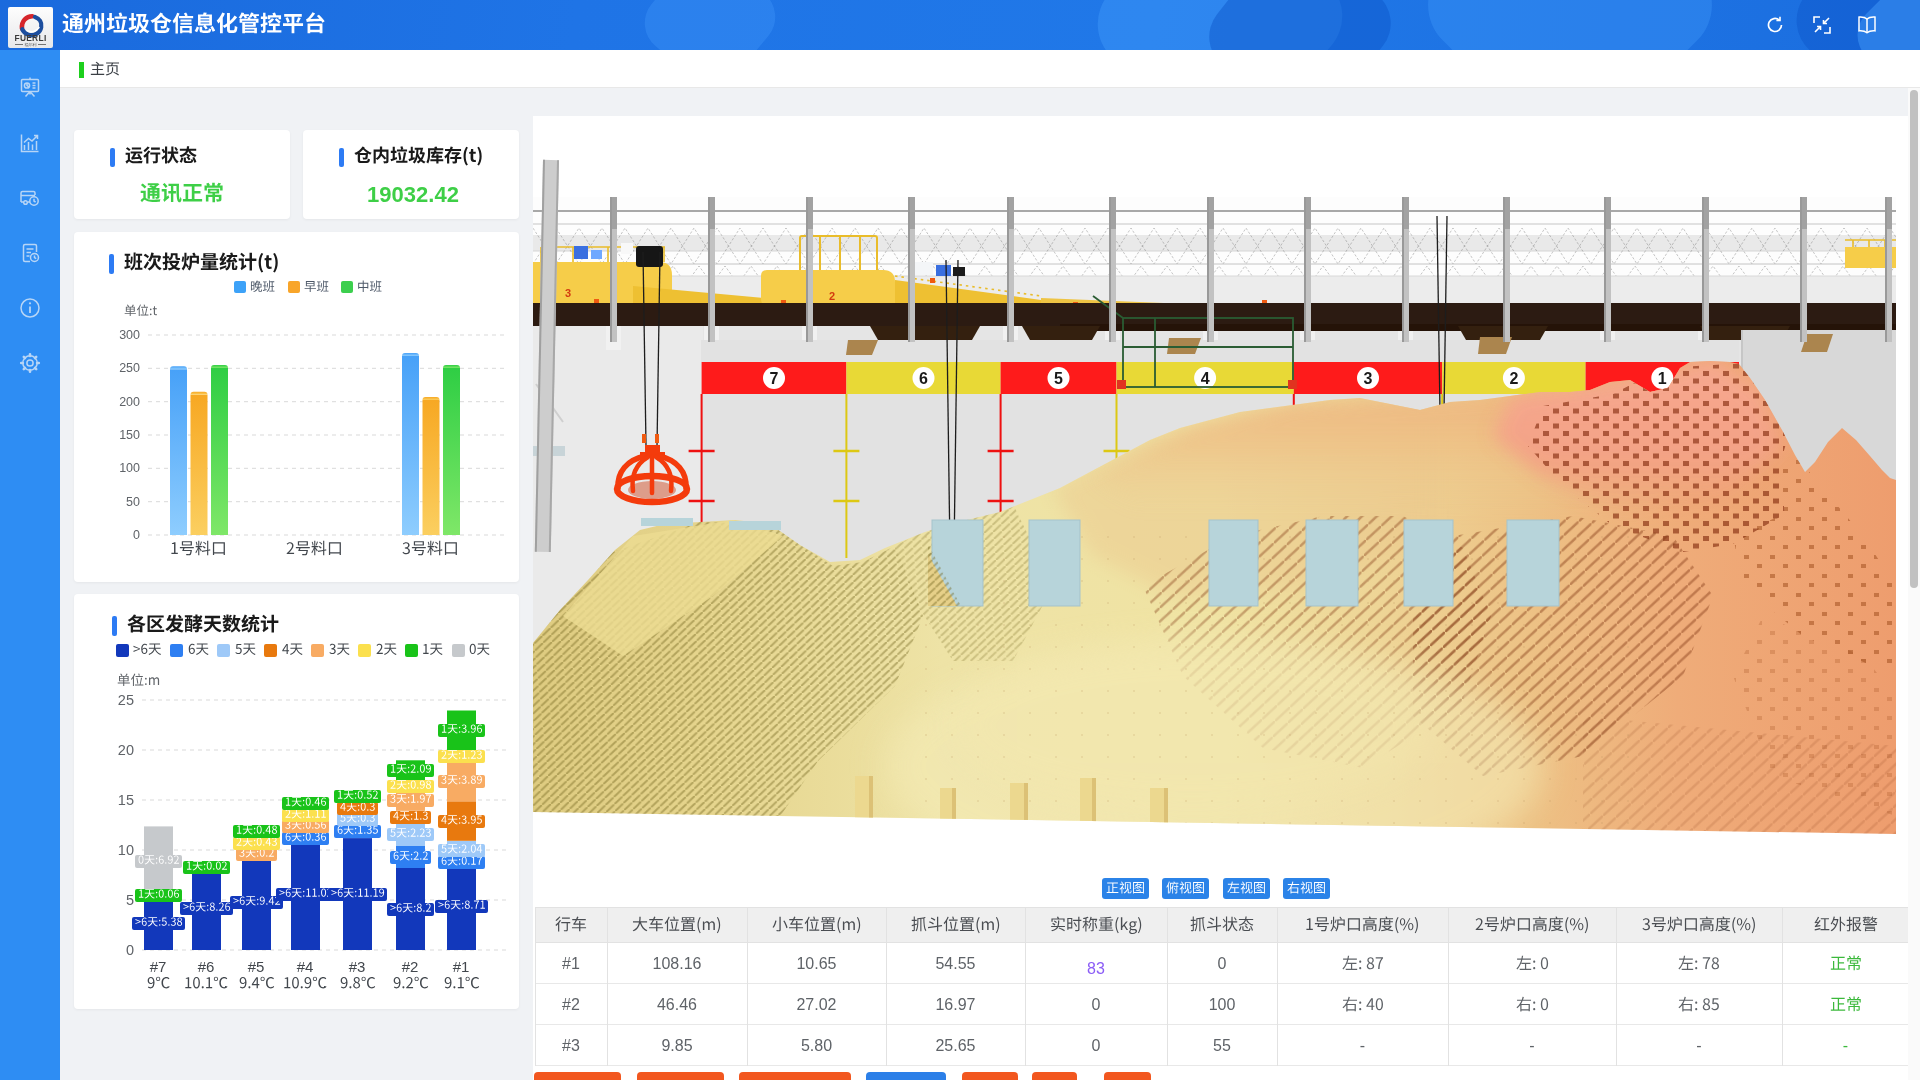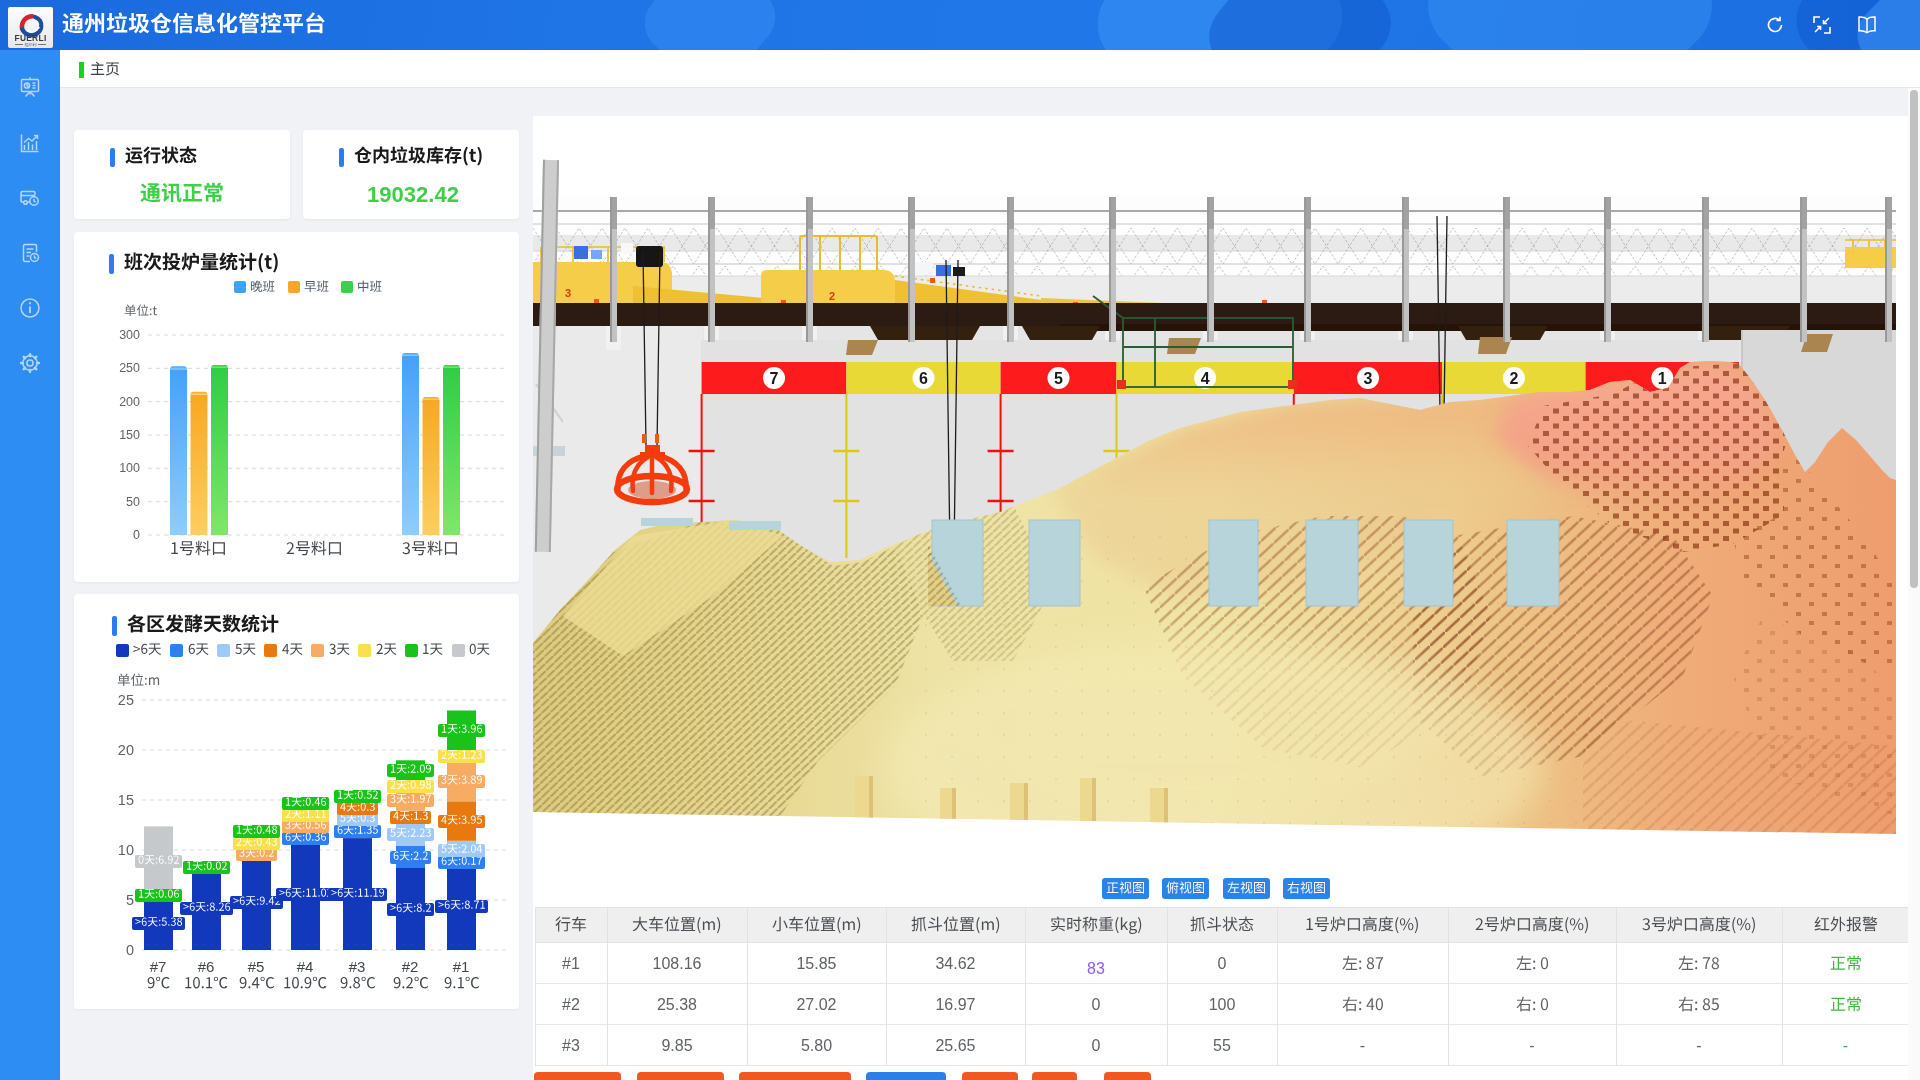--- a/index.html
+++ b/index.html
@@ -1278,22 +1278,22 @@
 <svg class="ct " style="left:1813.5px;top:916.0px" width="64.0" height="20.0">
     <g transform="translate(0,14.08) scale(0.016000,-0.016000)" fill="#4a4d52">
       <use href="#gr93" x="0"></use>
       <use href="#gr94" x="1000"></use>
       <use href="#gr95" x="2000"></use>
       <use href="#gr96" x="3000"></use>
     </g>
   </svg>
 <div class="num" style="left:535px;top:955px;width:72px;color:#5f6368">#1</div>
 <div class="num" style="left:607px;top:955px;width:140px;color:#5f6368">108.16</div>
-<div class="num" style="left:747px;top:955px;width:139px;color:#5f6368">15.85</div>
-<div class="num" style="left:886px;top:955px;width:139px;color:#5f6368">34.62</div>
+<div class="num" style="left:747px;top:955px;width:139px;color:#5f6368">10.65</div>
+<div class="num" style="left:886px;top:955px;width:139px;color:#5f6368">54.55</div>
 <div class="num" style="left:1025px;top:960px;width:142px;color:#8b5cf6">83</div>
 <div class="num" style="left:1167px;top:955px;width:110px;color:#5f6368">0</div>
 <svg class="ct " style="left:1341.6px;top:955.0px" width="41.8" height="20.0">
     <g transform="translate(0,14.08) scale(0.016000,-0.016000)" fill="#5f6368">
       <use href="#gr70" x="0"></use>
       <use href="#gr40" x="1000"></use>
       <use href="#gr62" x="1502"></use>
       <use href="#gr65" x="2057"></use>
     </g>
   </svg>
@@ -1312,21 +1312,21 @@
       <use href="#gr62" x="2057"></use>
     </g>
   </svg>
 <svg class="ct " style="left:1829.5px;top:955.0px" width="32.0" height="20.0">
     <g transform="translate(0,14.08) scale(0.016000,-0.016000)" fill="#3cb93c">
       <use href="#gr66" x="0"></use>
       <use href="#gr98" x="1000"></use>
     </g>
   </svg>
 <div class="num" style="left:535px;top:996px;width:72px;color:#5f6368">#2</div>
-<div class="num" style="left:607px;top:996px;width:140px;color:#5f6368">25.38</div>
+<div class="num" style="left:607px;top:996px;width:140px;color:#5f6368">46.46</div>
 <div class="num" style="left:747px;top:996px;width:139px;color:#5f6368">27.02</div>
 <div class="num" style="left:886px;top:996px;width:139px;color:#5f6368">16.97</div>
 <div class="num" style="left:1025px;top:996px;width:142px;color:#5f6368">0</div>
 <div class="num" style="left:1167px;top:996px;width:110px;color:#5f6368">100</div>
 <svg class="ct " style="left:1341.6px;top:996.0px" width="41.8" height="20.0">
     <g transform="translate(0,14.08) scale(0.016000,-0.016000)" fill="#5f6368">
       <use href="#gr71" x="0"></use>
       <use href="#gr40" x="1000"></use>
       <use href="#gr58" x="1502"></use>
       <use href="#gr59" x="2057"></use>

